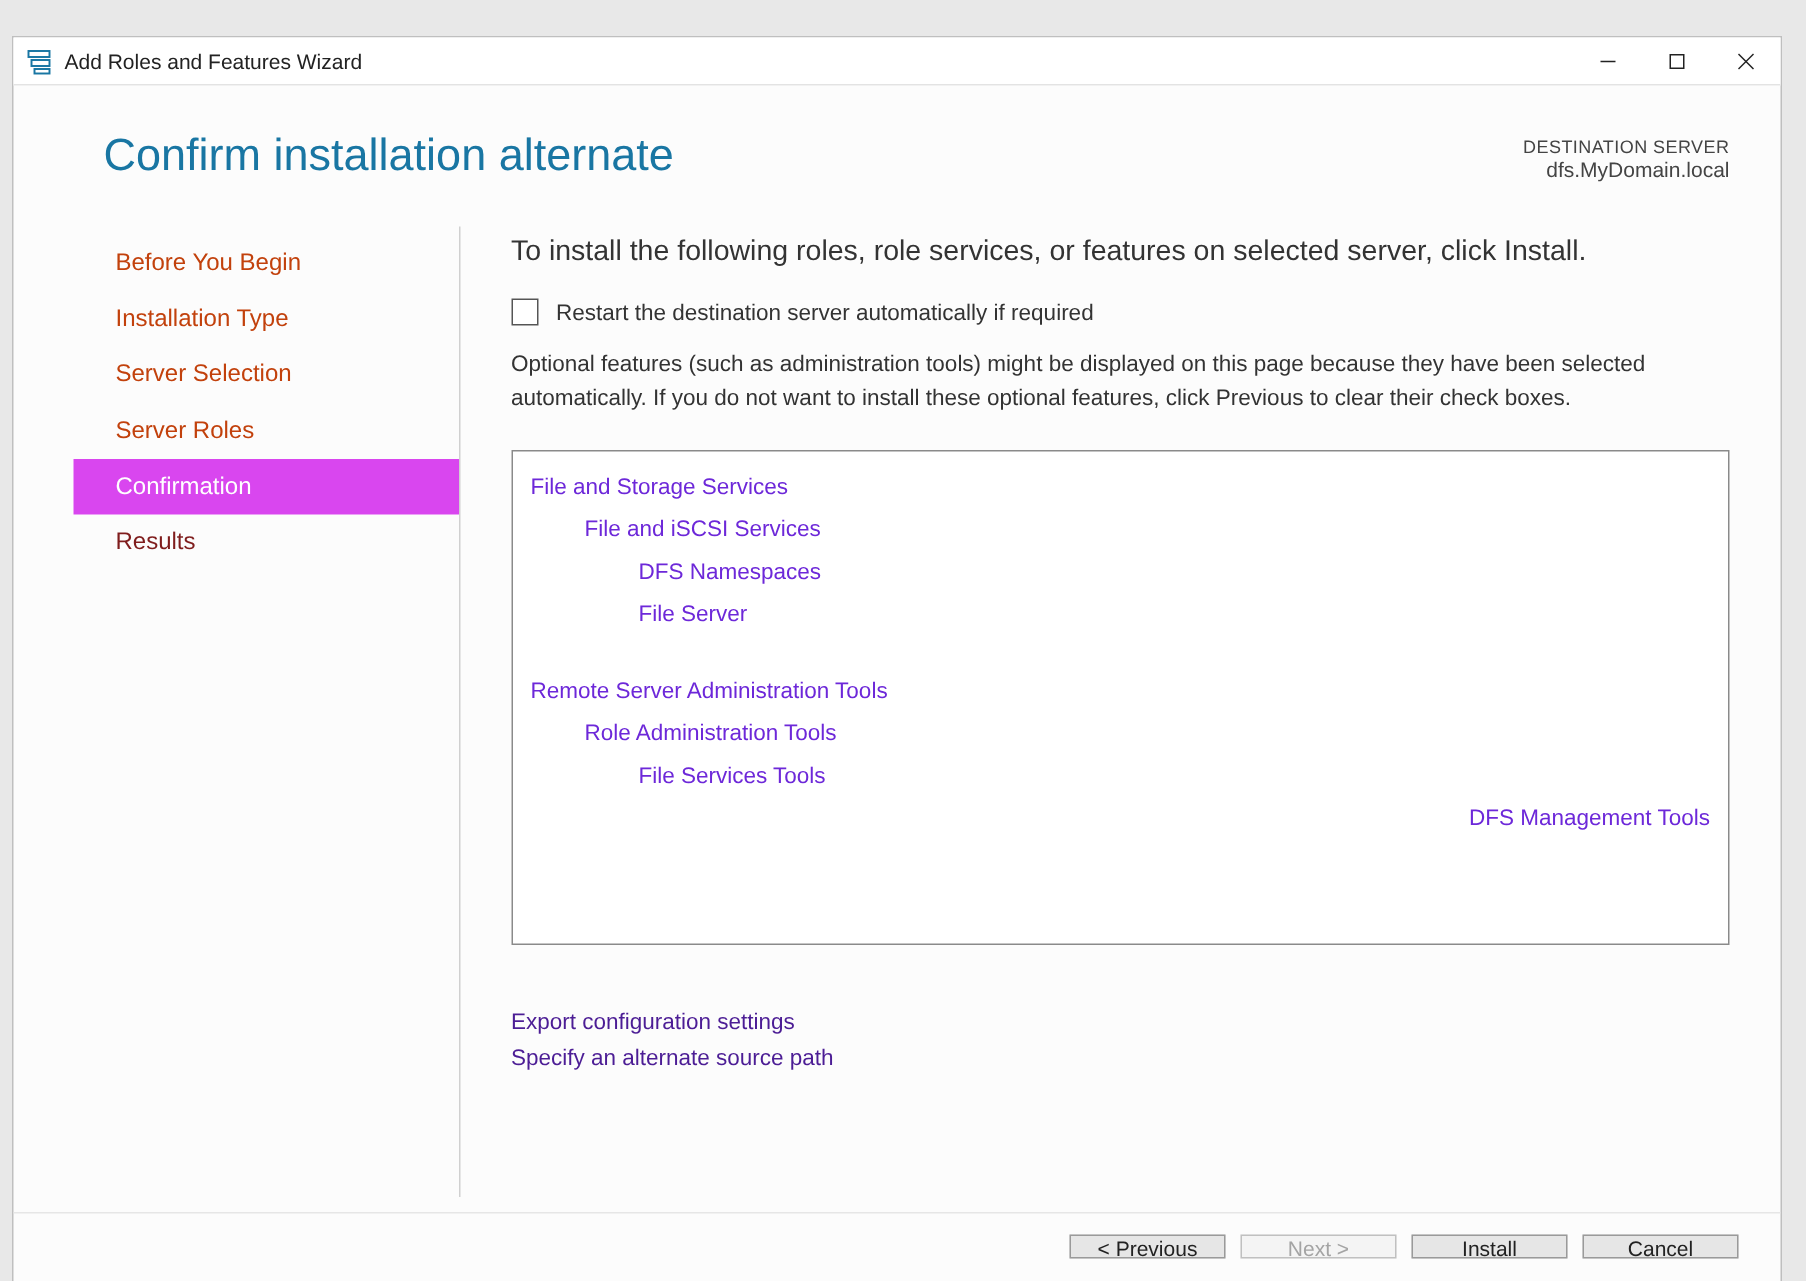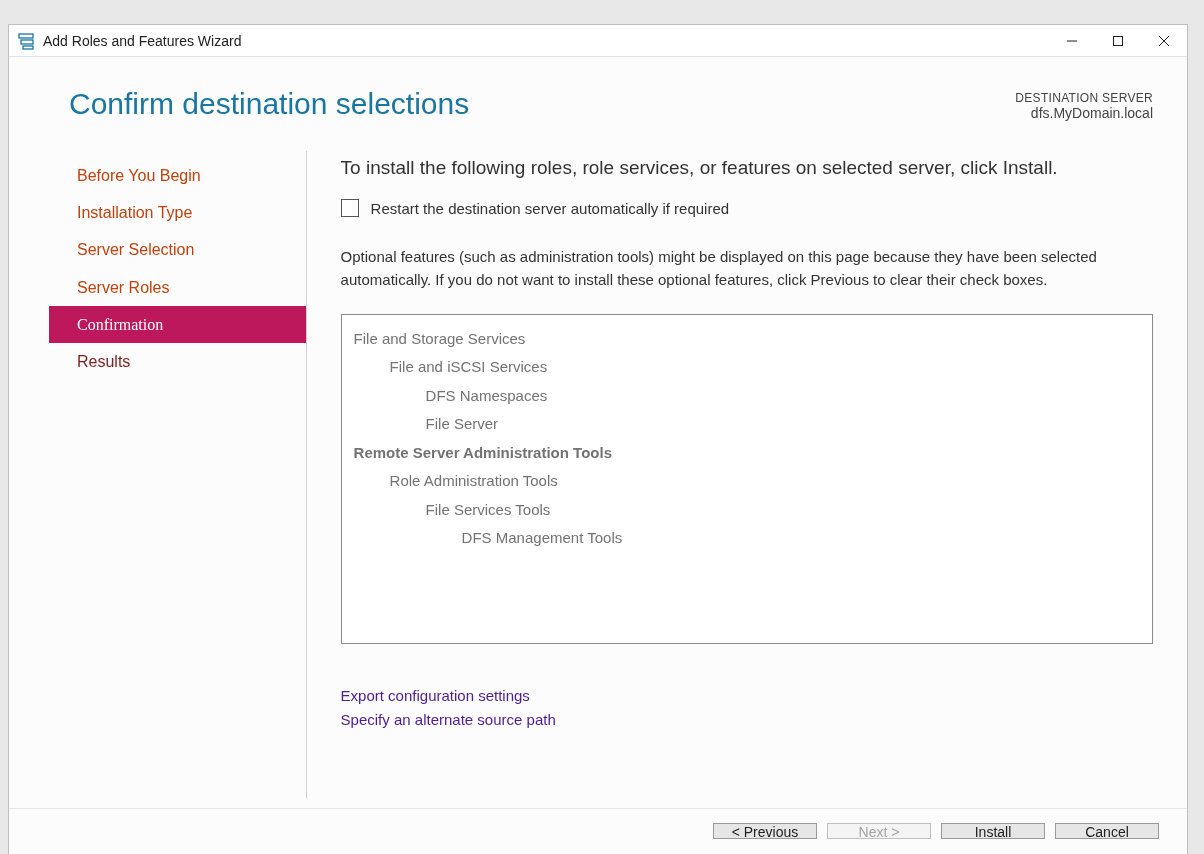--- a/index.html
+++ b/index.html
@@ -91,44 +91,43 @@
       padding-top: 6px;
     }
     .nav-item {
       font-size: 16px;
       padding: 9px 0 9px 28px;
       color: #c2410c;
       cursor: default;
       line-height: 1.2;
     }
     .nav-item.active {
-      background: #be185d;
+      background: #d946ef;
       color: #fff;
-      font-family: Liberation Serif, serif;
     }
     .nav-item.disabled {
       color: #7f1d1d;
     }
 
     .main {
       flex: 1 1 auto;
       padding: 6px 0 0 34px;
       display: flex;
       flex-direction: column;
       min-width: 0;
     }
     .intro {
       font-size: 19px;
       color: #333;
       margin-bottom: 20px;
     }
     .restart-row {
       display: flex;
       align-items: center;
-      margin-bottom: 28px;
+      margin-bottom: 14px;
     }
     .checkbox {
       width: 18px;
       height: 18px;
       border: 1px solid #555;
       margin-right: 12px;
       background: #fff;
     }
     .restart-label { font-size: 15px; color: #333; }
     .optional-note {
@@ -141,29 +140,29 @@
 
     .tree-box {
       border: 1px solid #8a8a8a;
       background: #fff;
       height: 330px;
       padding: 10px 12px;
       overflow: auto;
     }
     .tree-item {
       font-size: 15px;
-      color: #737373;
+      color: #6d28d9;
       line-height: 1.9;
       white-space: nowrap;
     }
     .lvl-0 { padding-left: 0; }
     .lvl-1 { padding-left: 36px; }
     .lvl-2 { padding-left: 72px; }
-    .lvl-3 { padding-left: 108px; }
-    .gap { margin-top: 0; font-weight: bold; }
+    .lvl-3 { padding-left: 108px; text-align: right; }
+    .gap { margin-top: 22px; }
 
     .links {
       padding-top: 40px;
     }
     .link {
       display: block;
       color: #4c1d95;
       font-size: 15px;
       line-height: 1.6;
       cursor: pointer;
@@ -222,21 +221,21 @@
       <div class="win-btn">
         <svg width="12" height="12" viewBox="0 0 12 12">
           <line x1="1" y1="1" x2="11" y2="11" stroke="#222" stroke-width="1"></line>
           <line x1="11" y1="1" x2="1" y2="11" stroke="#222" stroke-width="1"></line>
         </svg>
       </div>
     </div>
   </div>
 
   <div class="header-row">
-    <div class="page-title">Confirm destination selections</div>
+    <div class="page-title">Confirm installation alternate</div>
     <div class="dest-box">
       <div class="dest-label">DESTINATION SERVER</div>
       <div class="dest-server">dfs.MyDomain.local</div>
     </div>
   </div>
 
   <div class="body-area">
 
     <div class="sidebar">
       <div class="nav-item">Before You Begin</div>

